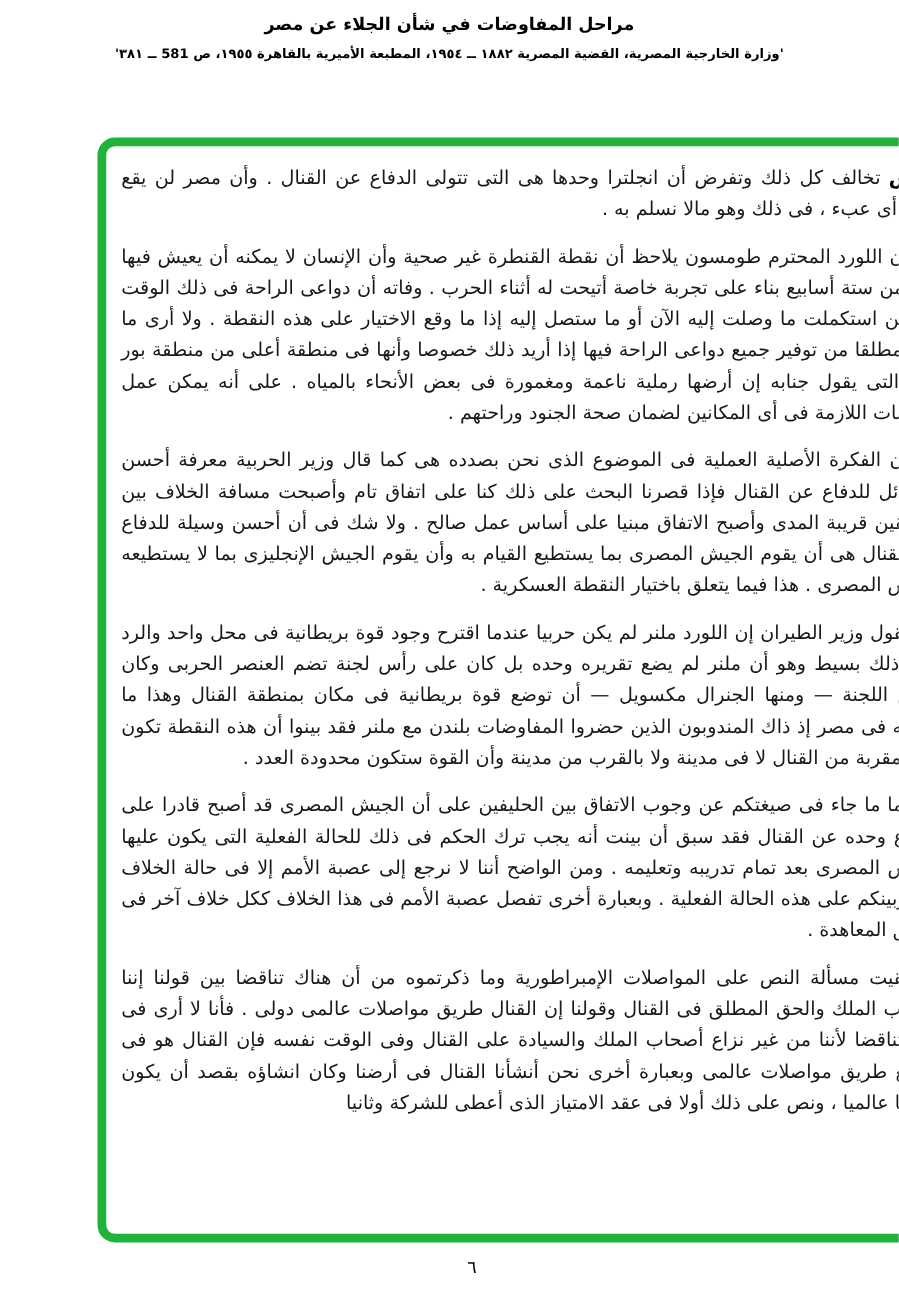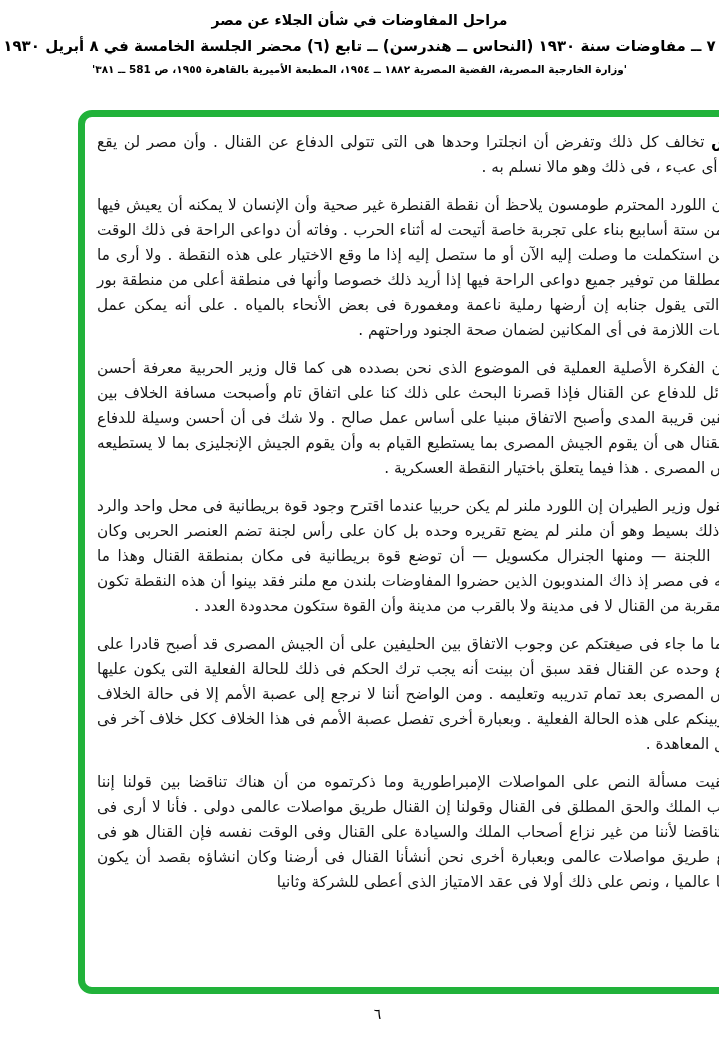--- a/index.html
+++ b/index.html
@@ -87,21 +87,20 @@
     direction: rtl;
   }
 </style>
 </head>
 <body>
 
 <div class="sheet">
 
   <header class="doc-header">
     <div class="h-title">مراحل المفاوضات في شأن الجلاء عن مصر</div>
-    <div class="h-subtitle">٧ ــ مفاوضات سنة ١٩٣٠ (النحاس ــ هندرسن) ــ تابع (٦) محضر الجلسة الخامسة في ٨ أبريل ١٩٣٠</div>
     <div class="h-source">'وزارة الخارجية المصرية، القضية المصرية ١٨٨٢ ــ ١٩٥٤، المطبعة الأميرية بالقاهرة ١٩٥٥، ص 581 ــ ٣٨١'</div>
   </header>
 
   <section class="green-frame" dir="rtl" lang="ar">
     <p class="para lead"><strong class="lead-word">أسس</strong><span> تخالف كل ذلك وتفرض أن انجلترا وحدها هى التى تتولى الدفاع عن القنال . وأن مصر لن يقع عليها أى عبء ، فى ذلك وهو مالا نسلم به .</span></p>
 
     <p class="para">إن اللورد المحترم طومسون يلاحظ أن نقطة القنطرة غير صحية وأن الإنسان لا يمكنه أن يعيش فيها أكثر من ستة أسابيع بناء على تجربة خاصة أتيحت له أثناء الحرب . وفاته أن دواعى الراحة فى ذلك الوقت لم تكن استكملت ما وصلت إليه الآن أو ما ستصل إليه إذا ما وقع الاختيار على هذه النقطة .  ولا أرى ما يمنع مطلقا من توفير جميع دواعى الراحة فيها إذا أريد ذلك خصوصا وأنها فى منطقة أعلى من منطقة بور فؤاد التى يقول جنابه إن أرضها رملية ناعمة ومغمورة فى بعض الأنحاء بالمياه . على أنه يمكن عمل الترتيبات اللازمة فى أى المكانين لضمان صحة الجنود وراحتهم .</p>
 
     <p class="para">إن الفكرة الأصلية العملية فى الموضوع الذى نحن بصدده هى كما قال وزير الحربية معرفة أحسن الوسائل للدفاع عن القنال فإذا قصرنا البحث على ذلك كنا على اتفاق تام وأصبحت مسافة الخلاف بين الفريقين قريبة المدى وأصبح الاتفاق مبنيا على أساس عمل صالح . ولا شك فى أن أحسن وسيلة للدفاع عن القنال هى أن يقوم الجيش المصرى بما يستطيع القيام به وأن يقوم الجيش الإنجليزى بما لا يستطيعه الجيش المصرى . هذا فيما يتعلق باختيار النقطة العسكرية .</p>
 

